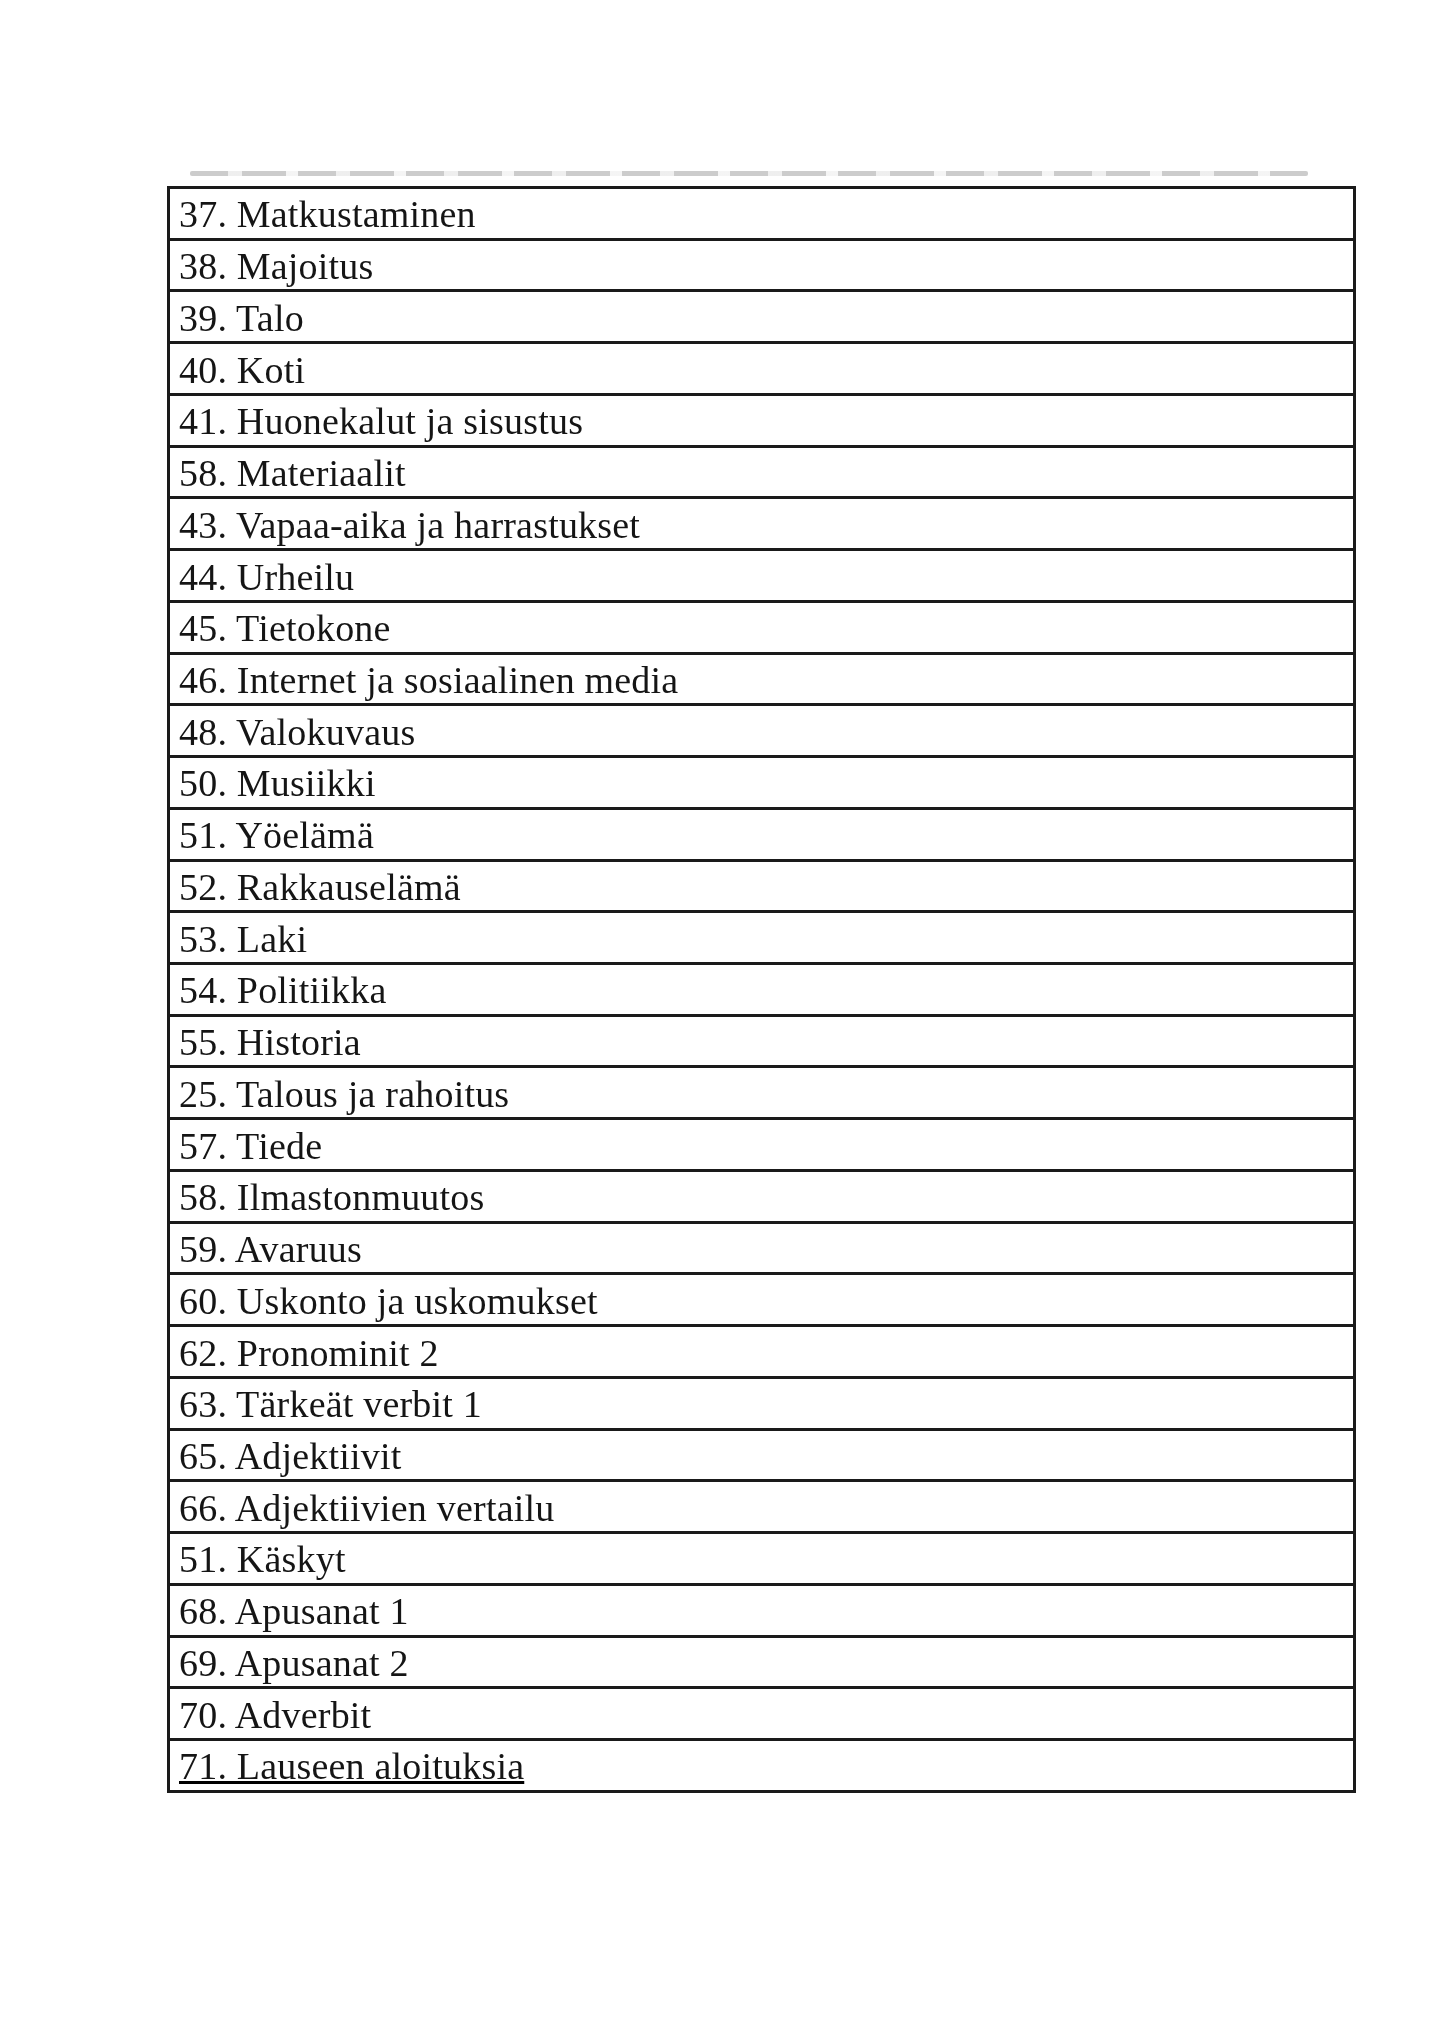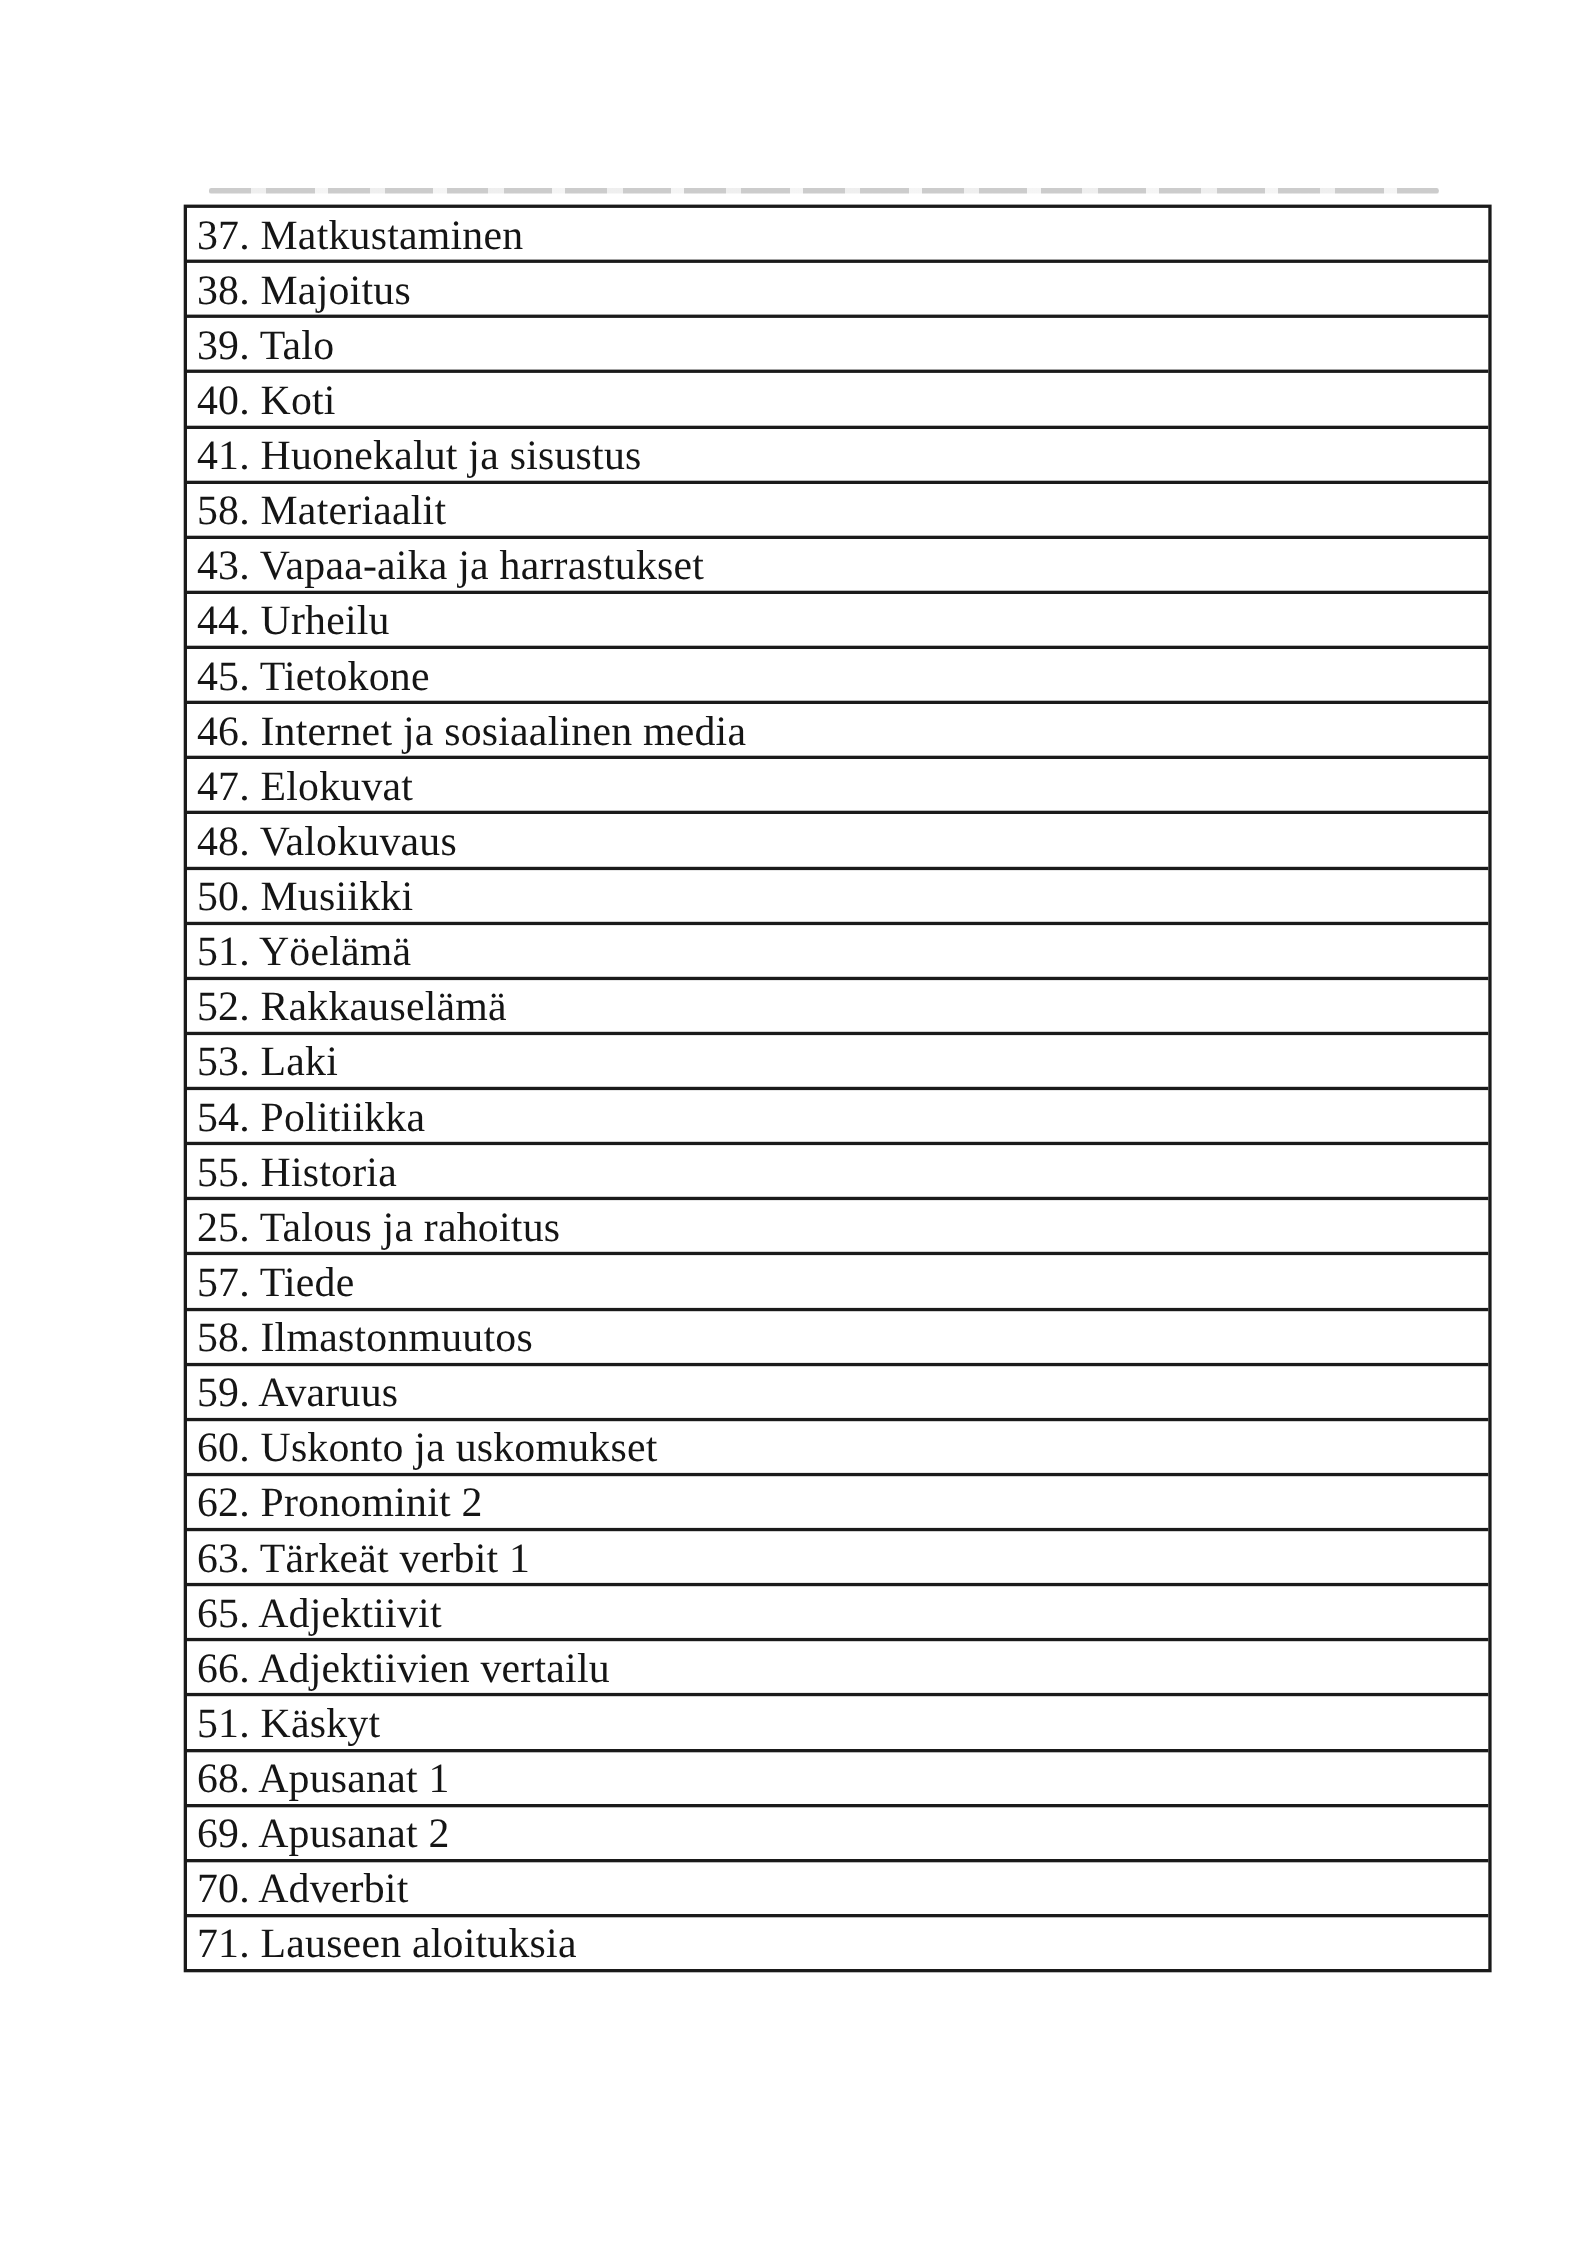--- a/index.html
+++ b/index.html
@@ -47,20 +47,21 @@
     flex: 1 1 0;
     box-sizing: border-box;
     border-bottom: 3px solid var(--border-color, #1a1a1a);
     display: flex;
     align-items: center;
     padding-left: 9px;
     overflow: hidden;
   }
   .row:last-child {
     border-bottom: none;
+    text-decoration: underline;
   }
   .row span {
     font-size: 38px;
     line-height: 1;
     color: var(--text-color, #151515);
     letter-spacing: 0.2px;
     white-space: nowrap;
     transform: translateY(1px);
   }
 </style>
@@ -92,23 +93,20 @@
         <span>43. Vapaa-aika ja harrastukset</span>
       </div>
       <div class="row">
         <span>44. Urheilu</span>
       </div>
       <div class="row">
         <span>45. Tietokone</span>
       </div>
       <div class="row">
         <span>46. Internet ja sosiaalinen media</span>
-      </div>
-      <div class="row">
-        <span>47. Elokuvat</span>
       </div>
       <div class="row">
         <span>48. Valokuvaus</span>
       </div>
       <div class="row">
         <span>50. Musiikki</span>
       </div>
       <div class="row">
         <span>51. Yöelämä</span>
       </div>

